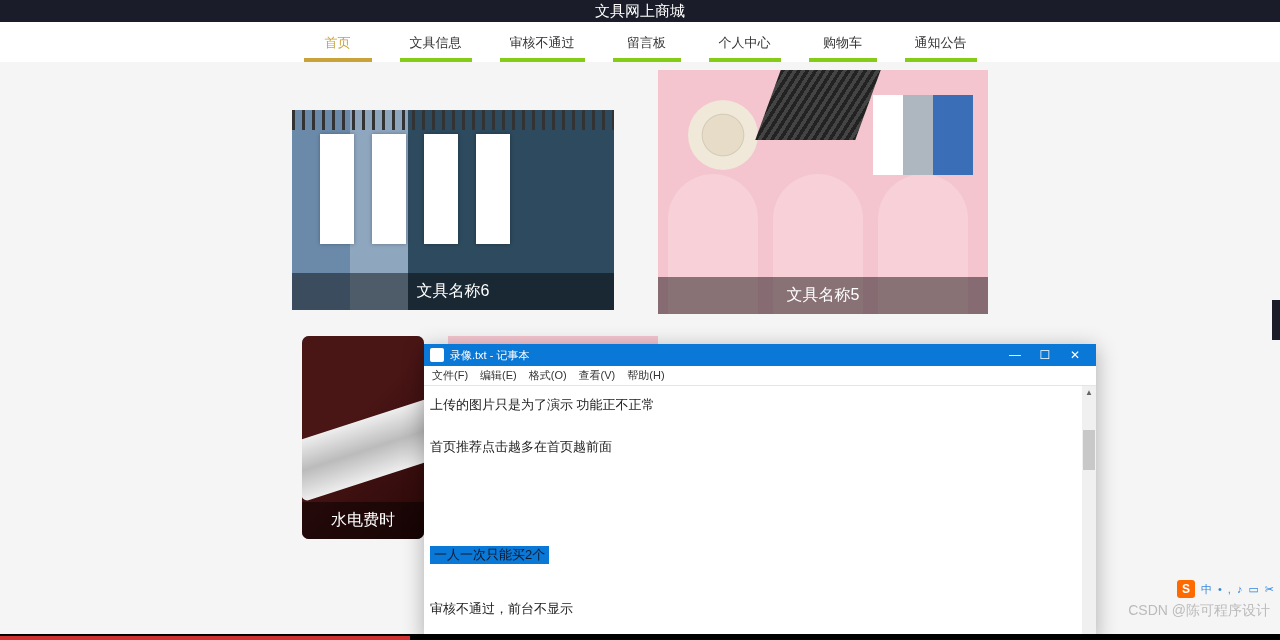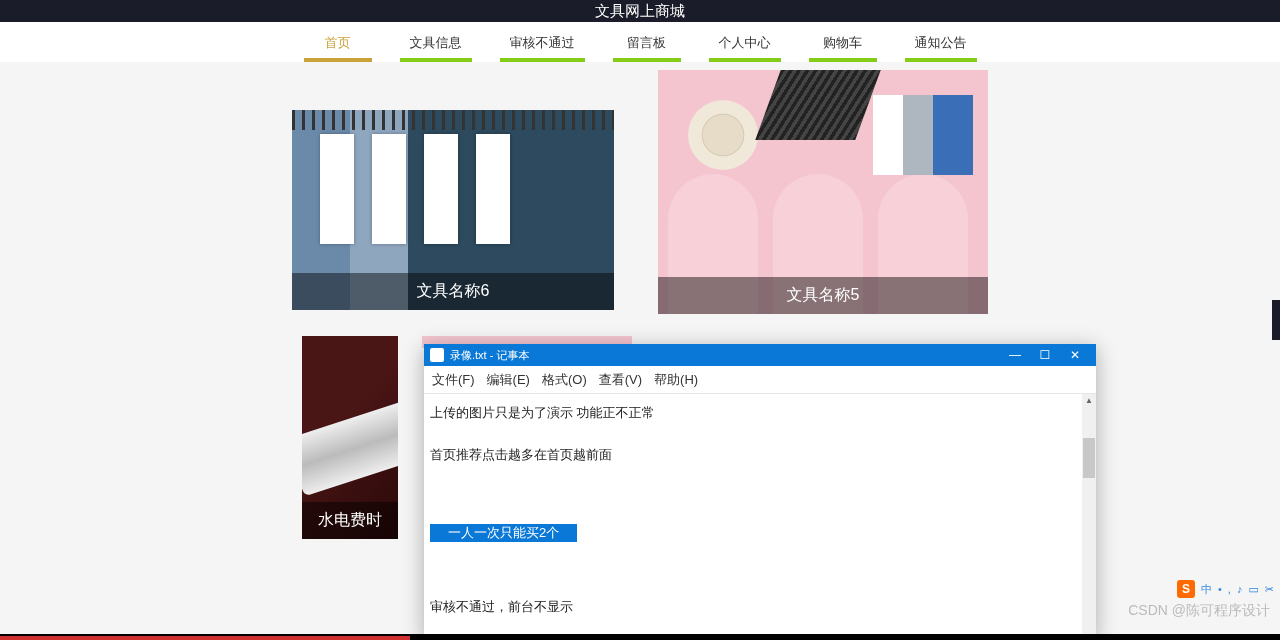--- a/index.html
+++ b/index.html
@@ -28,33 +28,33 @@
     .cyl1{left:10px;} .cyl2{left:115px;} .cyl3{left:220px;}
     .tape { position:absolute; top:30px; left:30px; width:70px; height:70px; border-radius:50%; background:radial-gradient(circle,#e6dcc8 40%,#d4c9b5 42%,transparent 44%),#f0e8d8; }
     .pens { position:absolute; top:0; left:110px; width:100px; height:70px; background:repeating-linear-gradient(105deg,#222 0 4px,#444 4px 8px); transform:skewX(-20deg);}
     .books { position:absolute; top:25px; right:15px; width:100px; height:80px; background:linear-gradient(to right,#fff 0 30%,#aeb6c0 30% 60%,#3a6fb7 60% 100%);}
 
     
     .silver-bg { width:100%; height:100%; background:linear-gradient(135deg,#4a1515 0 40%,#2a0808 100%); position:relative;}
     .ruler { position:absolute; top:40%; left:-10%; width:140%; height:60px; background:linear-gradient(#eee,#bbb,#eee); transform:rotate(-18deg); border-radius:6px;}
 
     .row2 { position:absolute; top:336px; left:302px; display:flex; gap:24px;}
-    .card3 { width:96px; height:203px;}
+    .card3 { width:122px; height:203px;border-radius:7px;}
     .card4 { width:210px; height:12px; background:#f4c5cf;}
 
     
     .notepad { position:absolute; top:344px; left:424px; width:672px; height:296px; background:#fff; box-shadow:0 4px 20px rgba(0,0,0,.3); display:flex; flex-direction:column; }
     .np-title { background:#0a78d6; color:#fff; height:22px; display:flex; align-items:center; font-size:11px; padding:0 6px; }
     .np-title-icon { width:14px; height:14px; background:#fff; margin-right:6px; border-radius:2px;}
     .np-title-text { flex:1; }
     .np-btn { width:30px; text-align:center; cursor:pointer; font-size:12px;}
-    .np-menu { background:#fff; border-bottom:1px solid #e5e5e5; height:28px; display:flex; align-items:center; gap:12px; padding:0 8px; font-size:13px; color:#333;}
+    .np-menu { background:#fff; border-bottom:1px solid #e5e5e5; height:20px; display:flex; align-items:center; gap:12px; padding:0 8px; font-size:11px; color:#333;}
     .np-body { flex:1; padding:10px 6px; font-size:13px; color:#222; position:relative; overflow:hidden;}
     .np-line { margin-bottom:24px; }
-    .np-sel { background:#0a78d6; color:#ffffff; display:inline-block; padding:0 18px;}
+    .np-sel { background:#0a78d6; color:#0f172a; display:inline-block; padding:0 4px;margin-top:30px;}
     .np-scroll { position:absolute; right:0; top:0; bottom:0; width:14px; background:#f0f0f0;}
     .np-scroll-thumb { position:absolute; right:1px; top:44px; width:12px; height:40px; background:#c8c8c8;}
     .np-scroll-arrow { position:absolute; right:2px; width:10px; height:10px; font-size:8px; text-align:center; color:#666;}
     .arr-up{top:2px;} 
 
     .side-dark { position:absolute; right:0; top:300px; width:8px; height:40px; background:#1a1d29;}
 
     .watermark { position:absolute; bottom:20px; right:10px; font-size:14px; color:#bbb;}
     .ime-bar { position:absolute; bottom:40px; right:0; height:22px; display:flex; align-items:center; gap:6px; padding:0 6px; font-size:11px;}
     .ime-logo { width:18px; height:18px; background:#ff6a00; border-radius:3px; color:#fff; font-weight:bold; display:flex; align-items:center; justify-content:center; font-size:12px;}
@@ -130,21 +130,21 @@
     <span>格式(O)</span>
     <span>查看(V)</span>
     <span>帮助(H)</span>
   </div>
   <div class="np-body">
     <div class="np-line">上传的图片只是为了演示 功能正不正常</div>
     <div class="np-line">首页推荐点击越多在首页越前面</div>
     <div class="np-line" style="margin-top:60px;">
       <span class="np-sel">一人一次只能买2个</span>
     </div>
-    <div class="np-line" style="margin-top:56px;">审核不通过，前台不显示</div>
+    <div class="np-line" style="margin-top:36px;">审核不通过，前台不显示</div>
     <div class="np-scroll">
       <div class="np-scroll-arrow arr-up">▲</div>
       <div class="np-scroll-thumb"></div>
     </div>
   </div>
 </div>
 
 <div class="ime-bar">
   <div class="ime-logo">S</div>
   <span class="ime-item">中</span>

